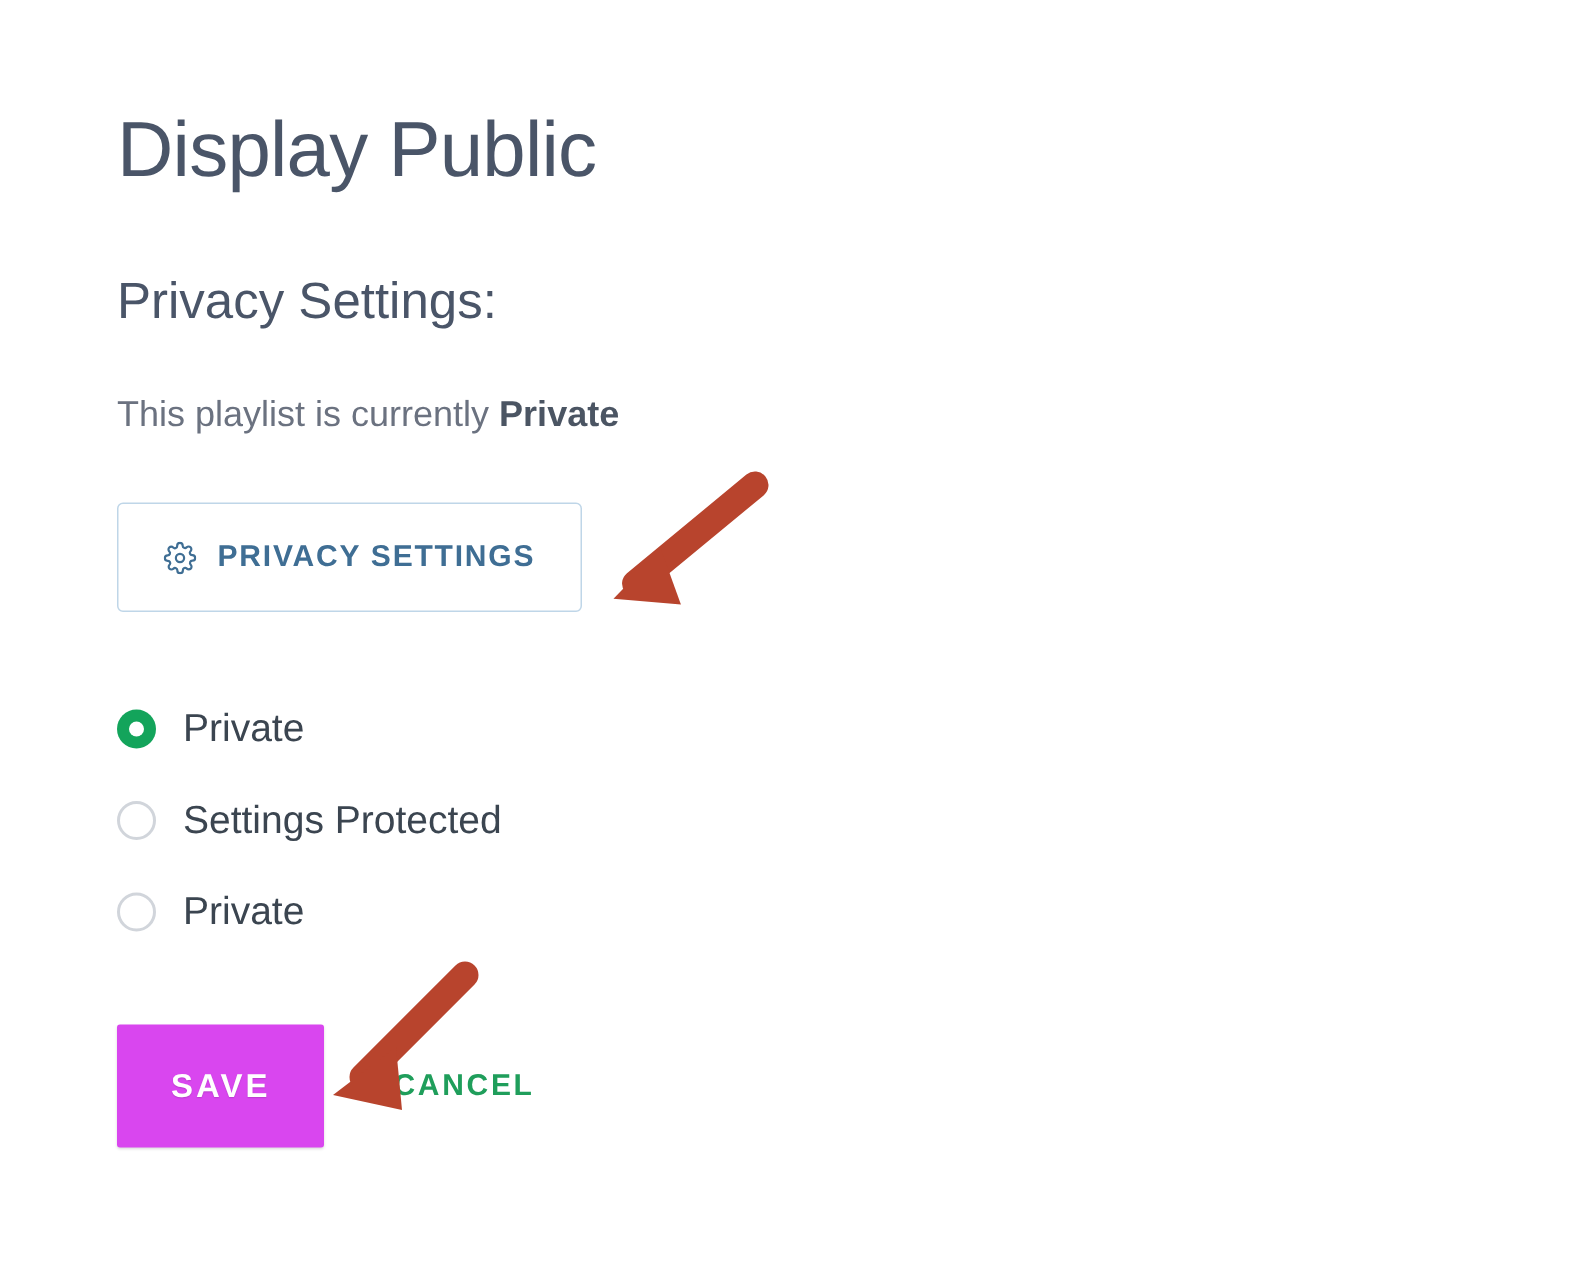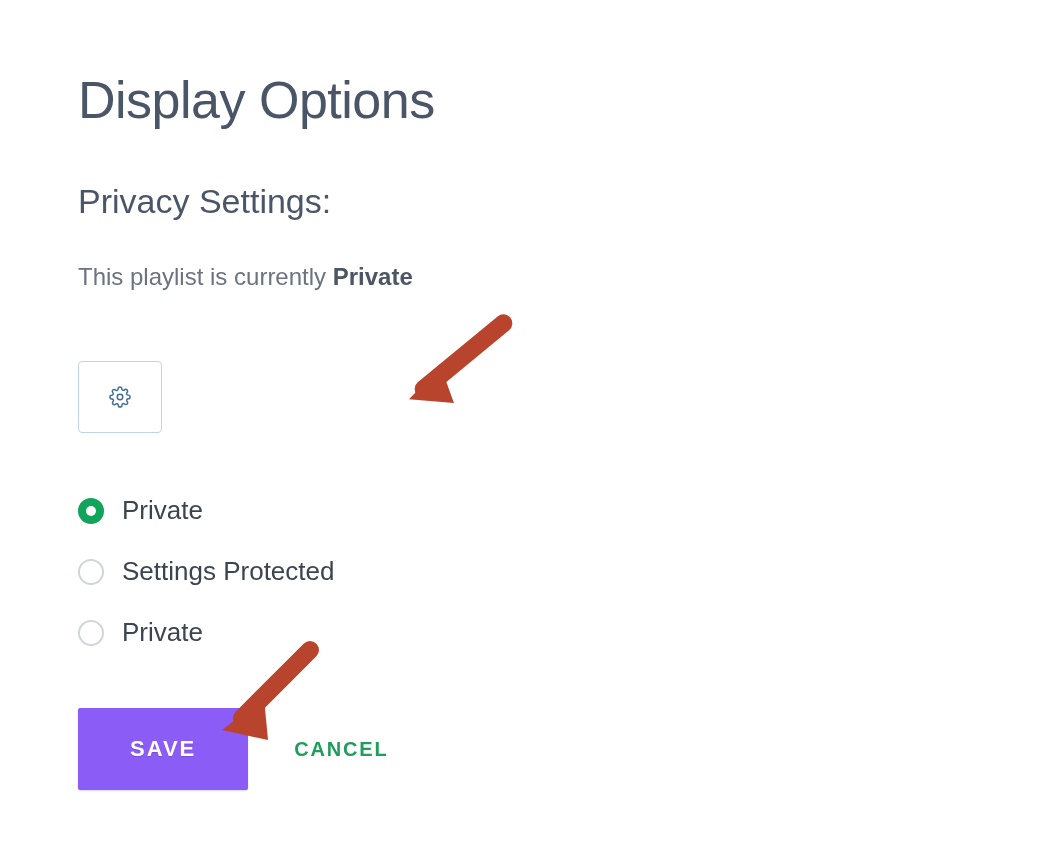--- a/index.html
+++ b/index.html
@@ -25,21 +25,21 @@
       font-size: 34px;
       font-weight: 300;
       color: #4a5568;
       margin-bottom: 42px;
       margin-top: 40px;
     }
     .status-text {
       font-size: 24px;
       color: #6b7280;
       font-weight: 300;
-      margin-bottom: 70px;
+      margin-bottom: 44px;
     }
     .status-text .bold {
       font-weight: 600;
       color: #4b5563;
     }
     .privacy-button {
       display: inline-flex;
       align-items: center;
       gap: 14px;
       padding: 24px 30px;
@@ -96,26 +96,26 @@
       font-size: 26px;
       color: #3b4550;
       font-weight: 400;
     }
     .button-row {
       display: flex;
       align-items: center;
       gap: 46px;
     }
     .save-button {
-      background: #8b5cf6;
+      background: #d946ef;
       color: #ffffff;
       font-size: 22px;
       font-weight: 700;
       letter-spacing: 2px;
-      padding: 28px 52px;
+      padding: 28px 36px;
       border: none;
       border-radius: 2px;
       cursor: pointer;
       text-shadow: 0 1px 1px rgba(0,0,0,0.15);
       box-shadow: 0 1px 2px rgba(0,0,0,0.15);
     }
     .cancel-button {
       background: none;
       border: none;
       color: #1f9e5b;
@@ -135,35 +135,36 @@
     .arrow2 {
       left: 212px;
       top: 640px;
     }
   </style>
 </head>
 <body>
 
 
 
-<h1 class="page-title">Display Options</h1>
+<h1 class="page-title">Display Public</h1>
 
 <h2 class="section-title">Privacy Settings:</h2>
 
 <p class="status-text">
   <span>This playlist is currently </span><span class="bold">Private</span>
 </p>
 
 <button class="privacy-button">
   <span class="gear-icon">
     <svg width="22" height="22" viewBox="0 0 24 24" fill="none" stroke="#3f6e94" stroke-width="1.6">
       <circle cx="12" cy="12" r="3"></circle>
       <path d="M19.4 15a1.65 1.65 0 0 0 .33 1.82l.06.06a2 2 0 1 1-2.83 2.83l-.06-.06a1.65 1.65 0 0 0-1.82-.33 1.65 1.65 0 0 0-1 1.51V21a2 2 0 0 1-4 0v-.09a1.65 1.65 0 0 0-1-1.51 1.65 1.65 0 0 0-1.82.33l-.06.06a2 2 0 1 1-2.83-2.83l.06-.06a1.65 1.65 0 0 0 .33-1.82 1.65 1.65 0 0 0-1.51-1H3a2 2 0 0 1 0-4h.09a1.65 1.65 0 0 0 1.51-1 1.65 1.65 0 0 0-.33-1.82l-.06-.06a2 2 0 1 1 2.83-2.83l.06.06a1.65 1.65 0 0 0 1.82.33h.03a1.65 1.65 0 0 0 1-1.51V3a2 2 0 0 1 4 0v.09a1.65 1.65 0 0 0 1 1.51 1.65 1.65 0 0 0 1.82-.33l.06-.06a2 2 0 1 1 2.83 2.83l-.06.06a1.65 1.65 0 0 0-.33 1.82v.03a1.65 1.65 0 0 0 1.51 1H21a2 2 0 0 1 0 4h-.09a1.65 1.65 0 0 0-1.51 1z"></path>
     </svg>
   </span>
+  <span>PRIVACY SETTINGS</span>
 </button>
 
 <div class="radio-group">
   <div class="radio-item">
     <span class="radio-circle selected"></span>
     <span class="radio-label">Private</span>
   </div>
   <div class="radio-item">
     <span class="radio-circle"></span>
     <span class="radio-label">Settings Protected</span>

